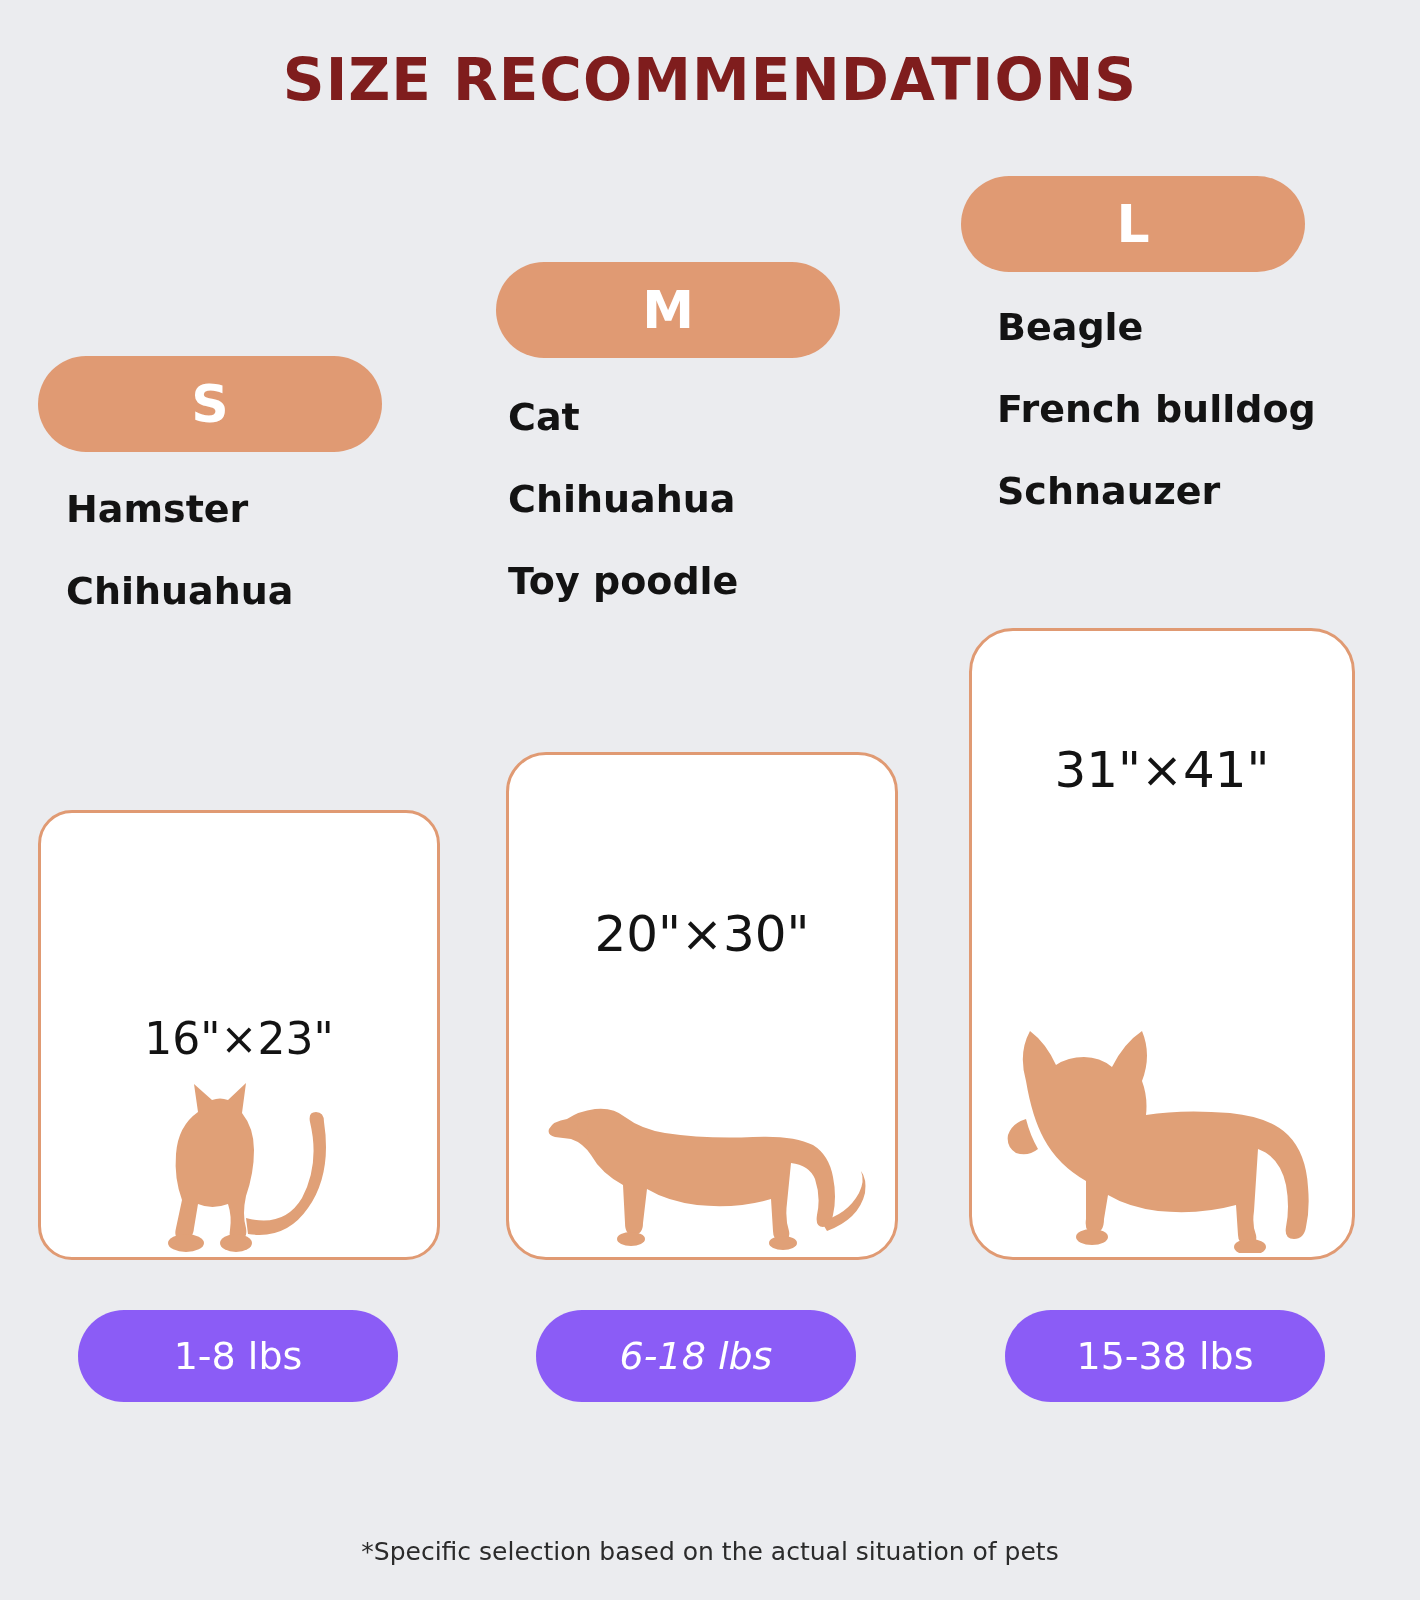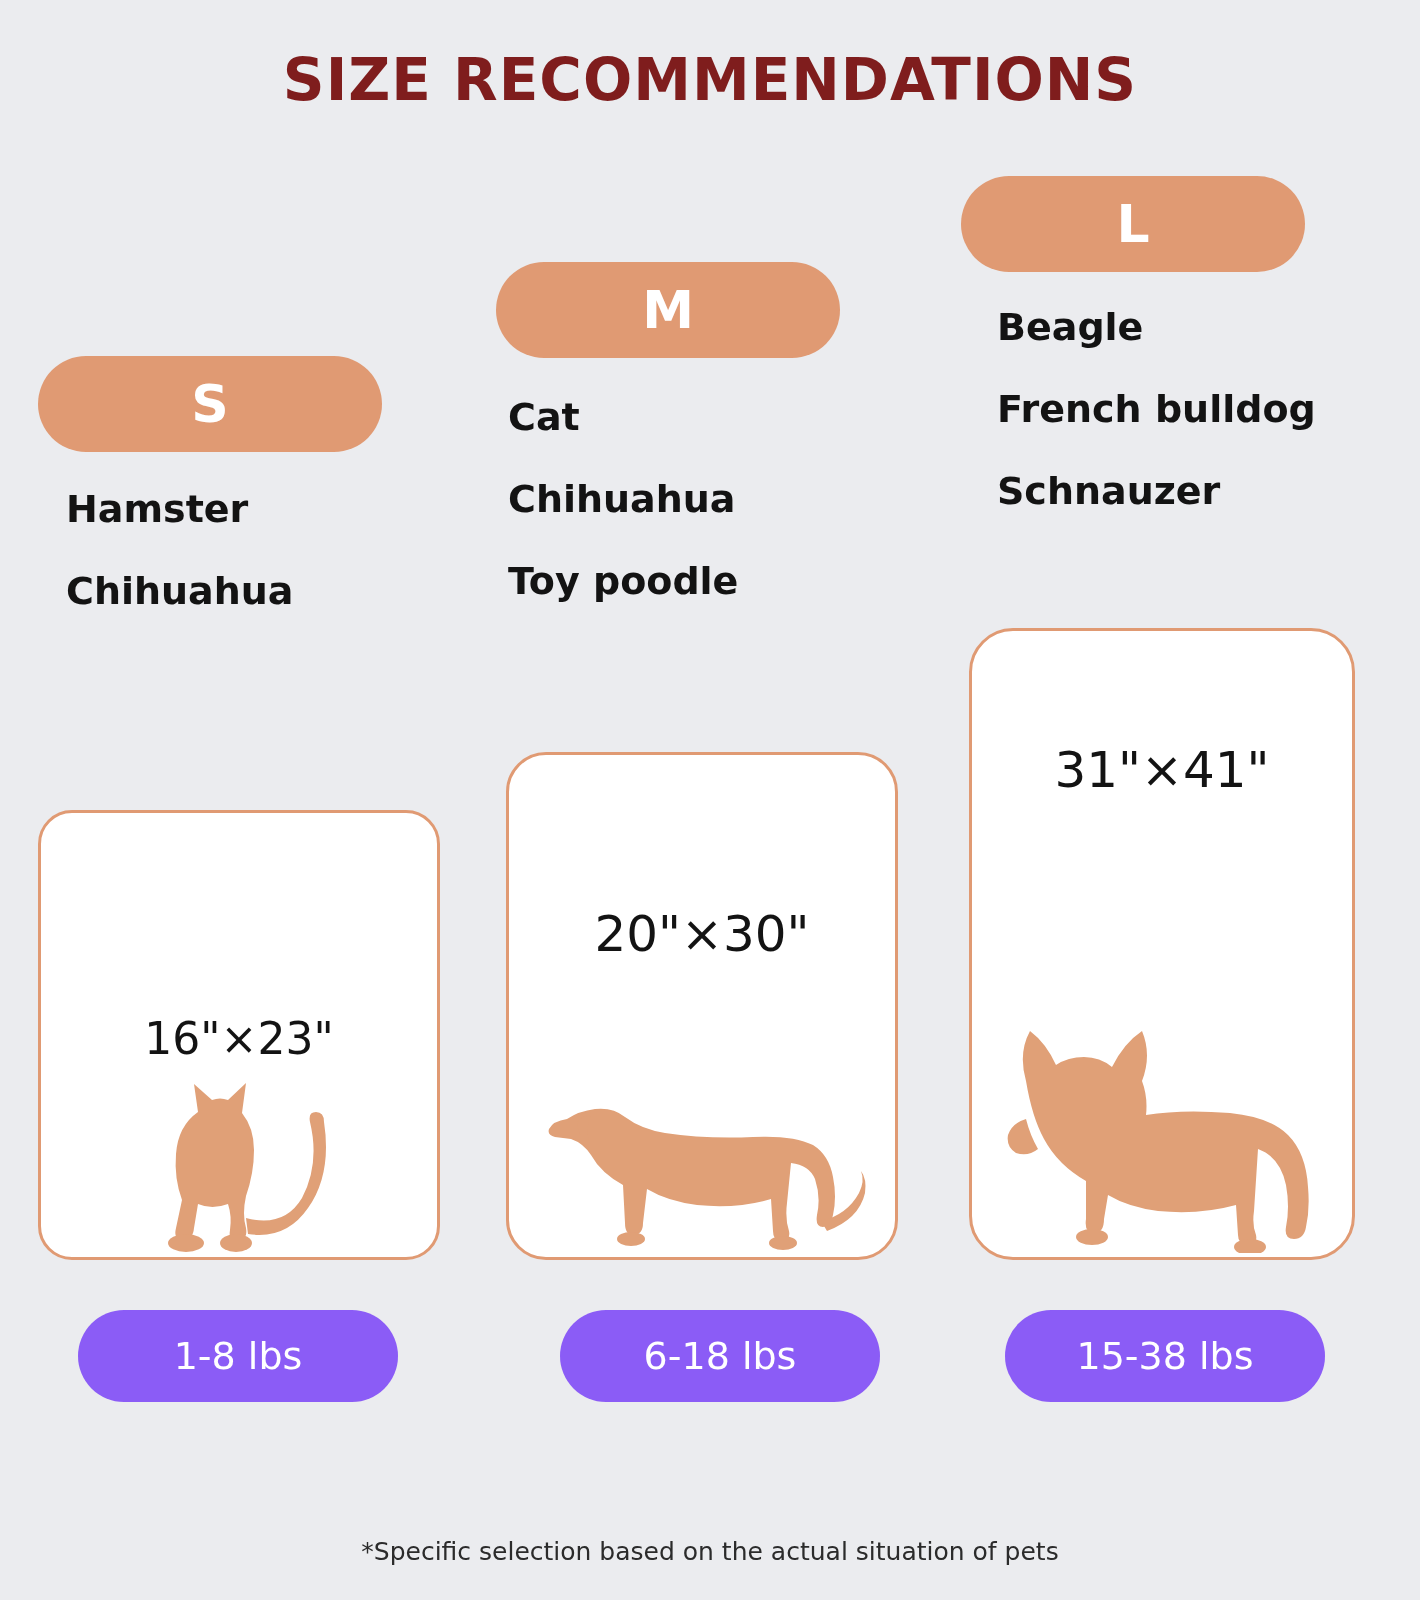--- a/index.html
+++ b/index.html
@@ -134,21 +134,21 @@
     color: #ffffff;
     font-size: 38px;
     font-weight: 400;
     display: flex;
     align-items: center;
     justify-content: center;
     height: 92px;
     width: 320px;
   }
   .col-s .weight-pill { top: 1160px; left: 50px; }
-  .col-m .weight-pill { top: 1160px; left: 68px; }
+  .col-m .weight-pill { top: 1160px; left: 44px; font-style: italic; }
   .col-l .weight-pill { top: 1160px; left: 50px; }
 
   .footnote {
     position: absolute;
     bottom: 34px;
     width: 1420px;
     text-align: center;
     font-size: 25px;
     color: #2b2b2b;
     font-weight: 400;

